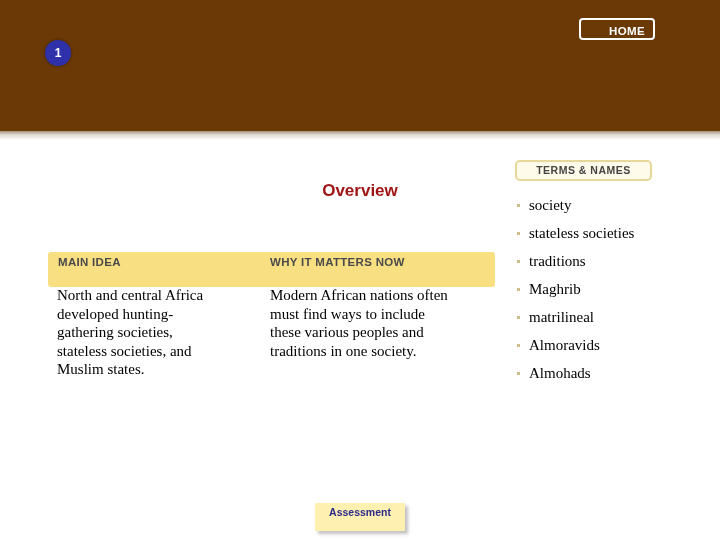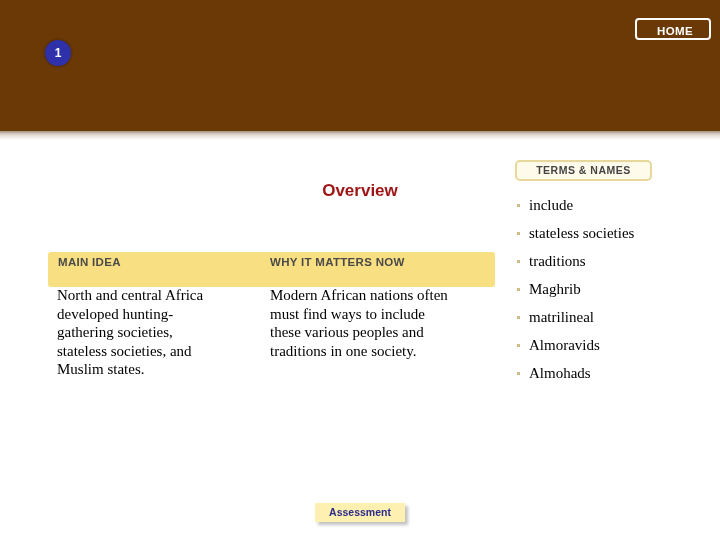--- a/index.html
+++ b/index.html
@@ -60,34 +60,34 @@
     color: #ffd98e;
     font-family: "Liberation Serif", serif;
     font-weight: bold;
     font-size: 27px;
     line-height: 32px;
     text-shadow: 1px 1px 1px rgba(40,20,0,0.5);
   }
 
   #home-button {
     position: absolute;
-    left: 635px;
+    left: 579px;
     top: 18px;
     width: 76px;
     height: 22px;
     border: 2px solid #ffffff;
     border-radius: 4px;
     background: transparent;
     color: #ffffff;
     font-family: "Liberation Sans", sans-serif;
     font-size: 11.5px;
     font-weight: bold;
     letter-spacing: 0.4px;
     line-height: 22px;
-    text-align: left;
+    text-align: center;
     cursor: pointer;
     box-sizing: border-box;
     padding-left: 20px;
   }
 
   
   #overview-heading {
     position: absolute;
     left: 230px;
     top: 181px;
@@ -197,21 +197,21 @@
     font-size: 15px;
     line-height: 18.5px;
   }
 
   
   #assessment-button {
     position: absolute;
     left: 315px;
     top: 503px;
     width: 90px;
-    height: 19px;
+    height: 28px;
     background: #fdf0b0;
     color: #2b2b8c;
     font-family: "Liberation Sans", sans-serif;
     font-size: 10.5px;
     font-weight: bold;
     line-height: 19px;
     text-align: center;
     cursor: pointer;
     box-shadow: 3px 3px 3px rgba(120,120,120,0.45);
   }
@@ -230,21 +230,21 @@
 <div id="header-shadow"></div>
 
 <div id="overview-heading">Overview</div>
 
 <div id="terms-panel">
 
   <div id="terms-title-box">TERMS &amp; NAMES</div>
 
   <ul id="terms-list">
     <li>
-      <span>include</span>
+      <span>society</span>
     </li>
     <li>
       <span>stateless societies</span>
     </li>
     <li>
       <span>traditions</span>
     </li>
     <li>
       <span>Maghrib</span>
     </li>

